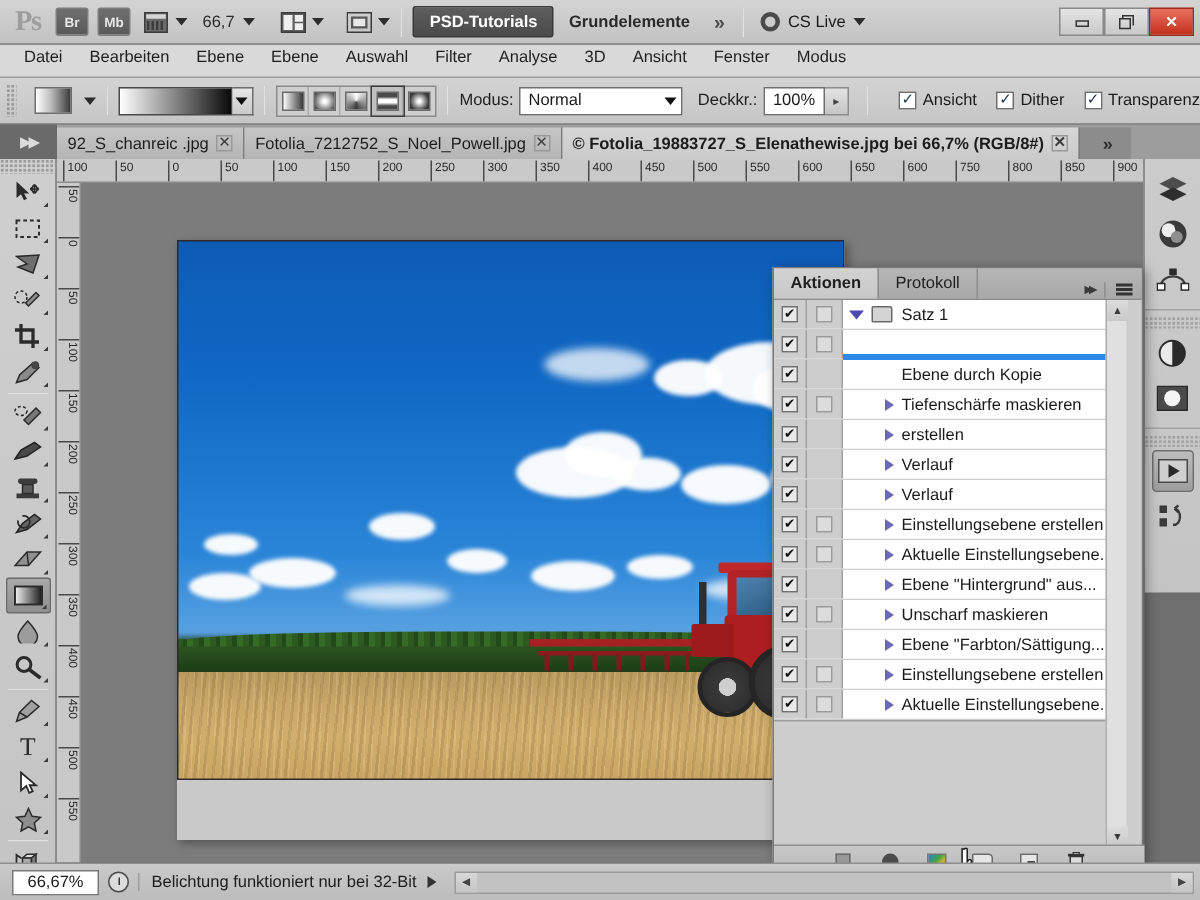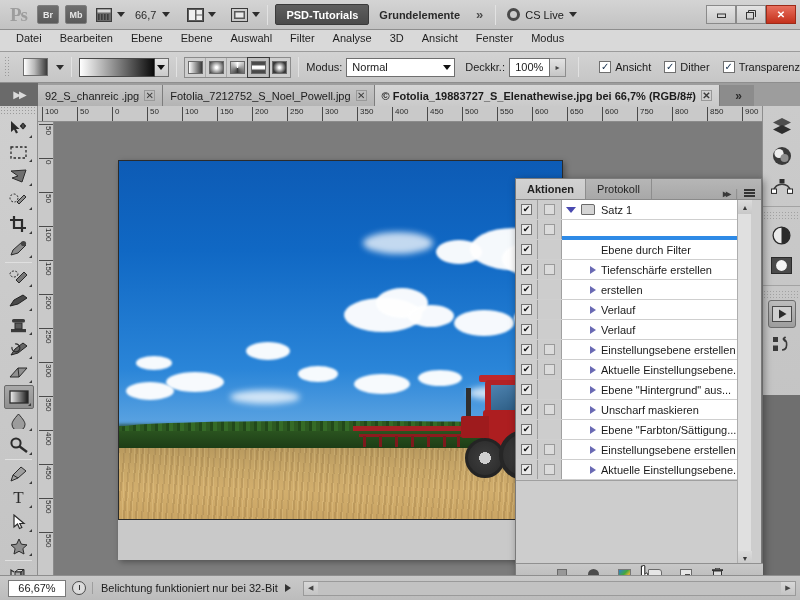--- a/index.html
+++ b/index.html
@@ -785,33 +785,33 @@
           <span>Tilt-Shift-Effekt</span>
         </div>
       </div>
       <div class="arow">
         <div class="acol-chk">
             <div class="chk on"></div>
           </div>
         <div class="acol-dlg"></div>
         <div class="acol-body ind2">
           <span style="width:11px"></span>
-          <span>Ebene durch Filter</span>
+          <span>Ebene durch Kopie</span>
         </div>
       </div>
       <div class="arow">
         <div class="acol-chk">
             <div class="chk on"></div>
           </div>
         <div class="acol-dlg">
             <div class="box-empty"></div>
           </div>
         <div class="acol-body ind2">
           <div class="tri-r"></div>
-          <span>Tiefenschärfe erstellen</span>
+          <span>Tiefenschärfe maskieren</span>
         </div>
       </div>
       <div class="arow">
         <div class="acol-chk">
             <div class="chk on"></div>
           </div>
         <div class="acol-dlg"></div>
         <div class="acol-body ind2">
           <div class="tri-r"></div>
           <span>erstellen</span>

